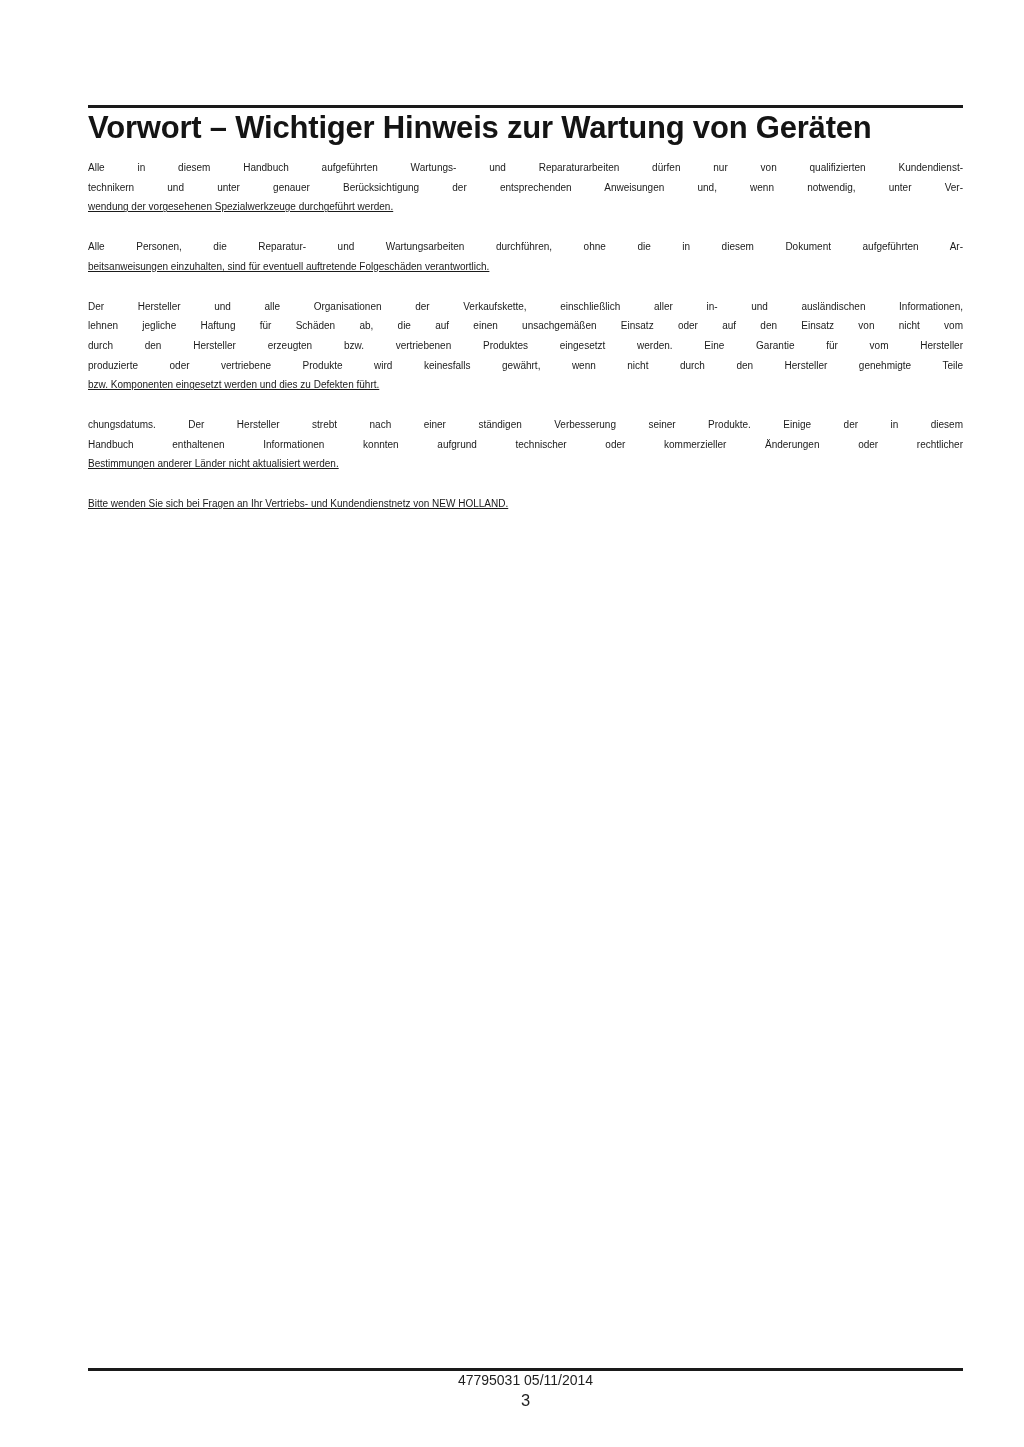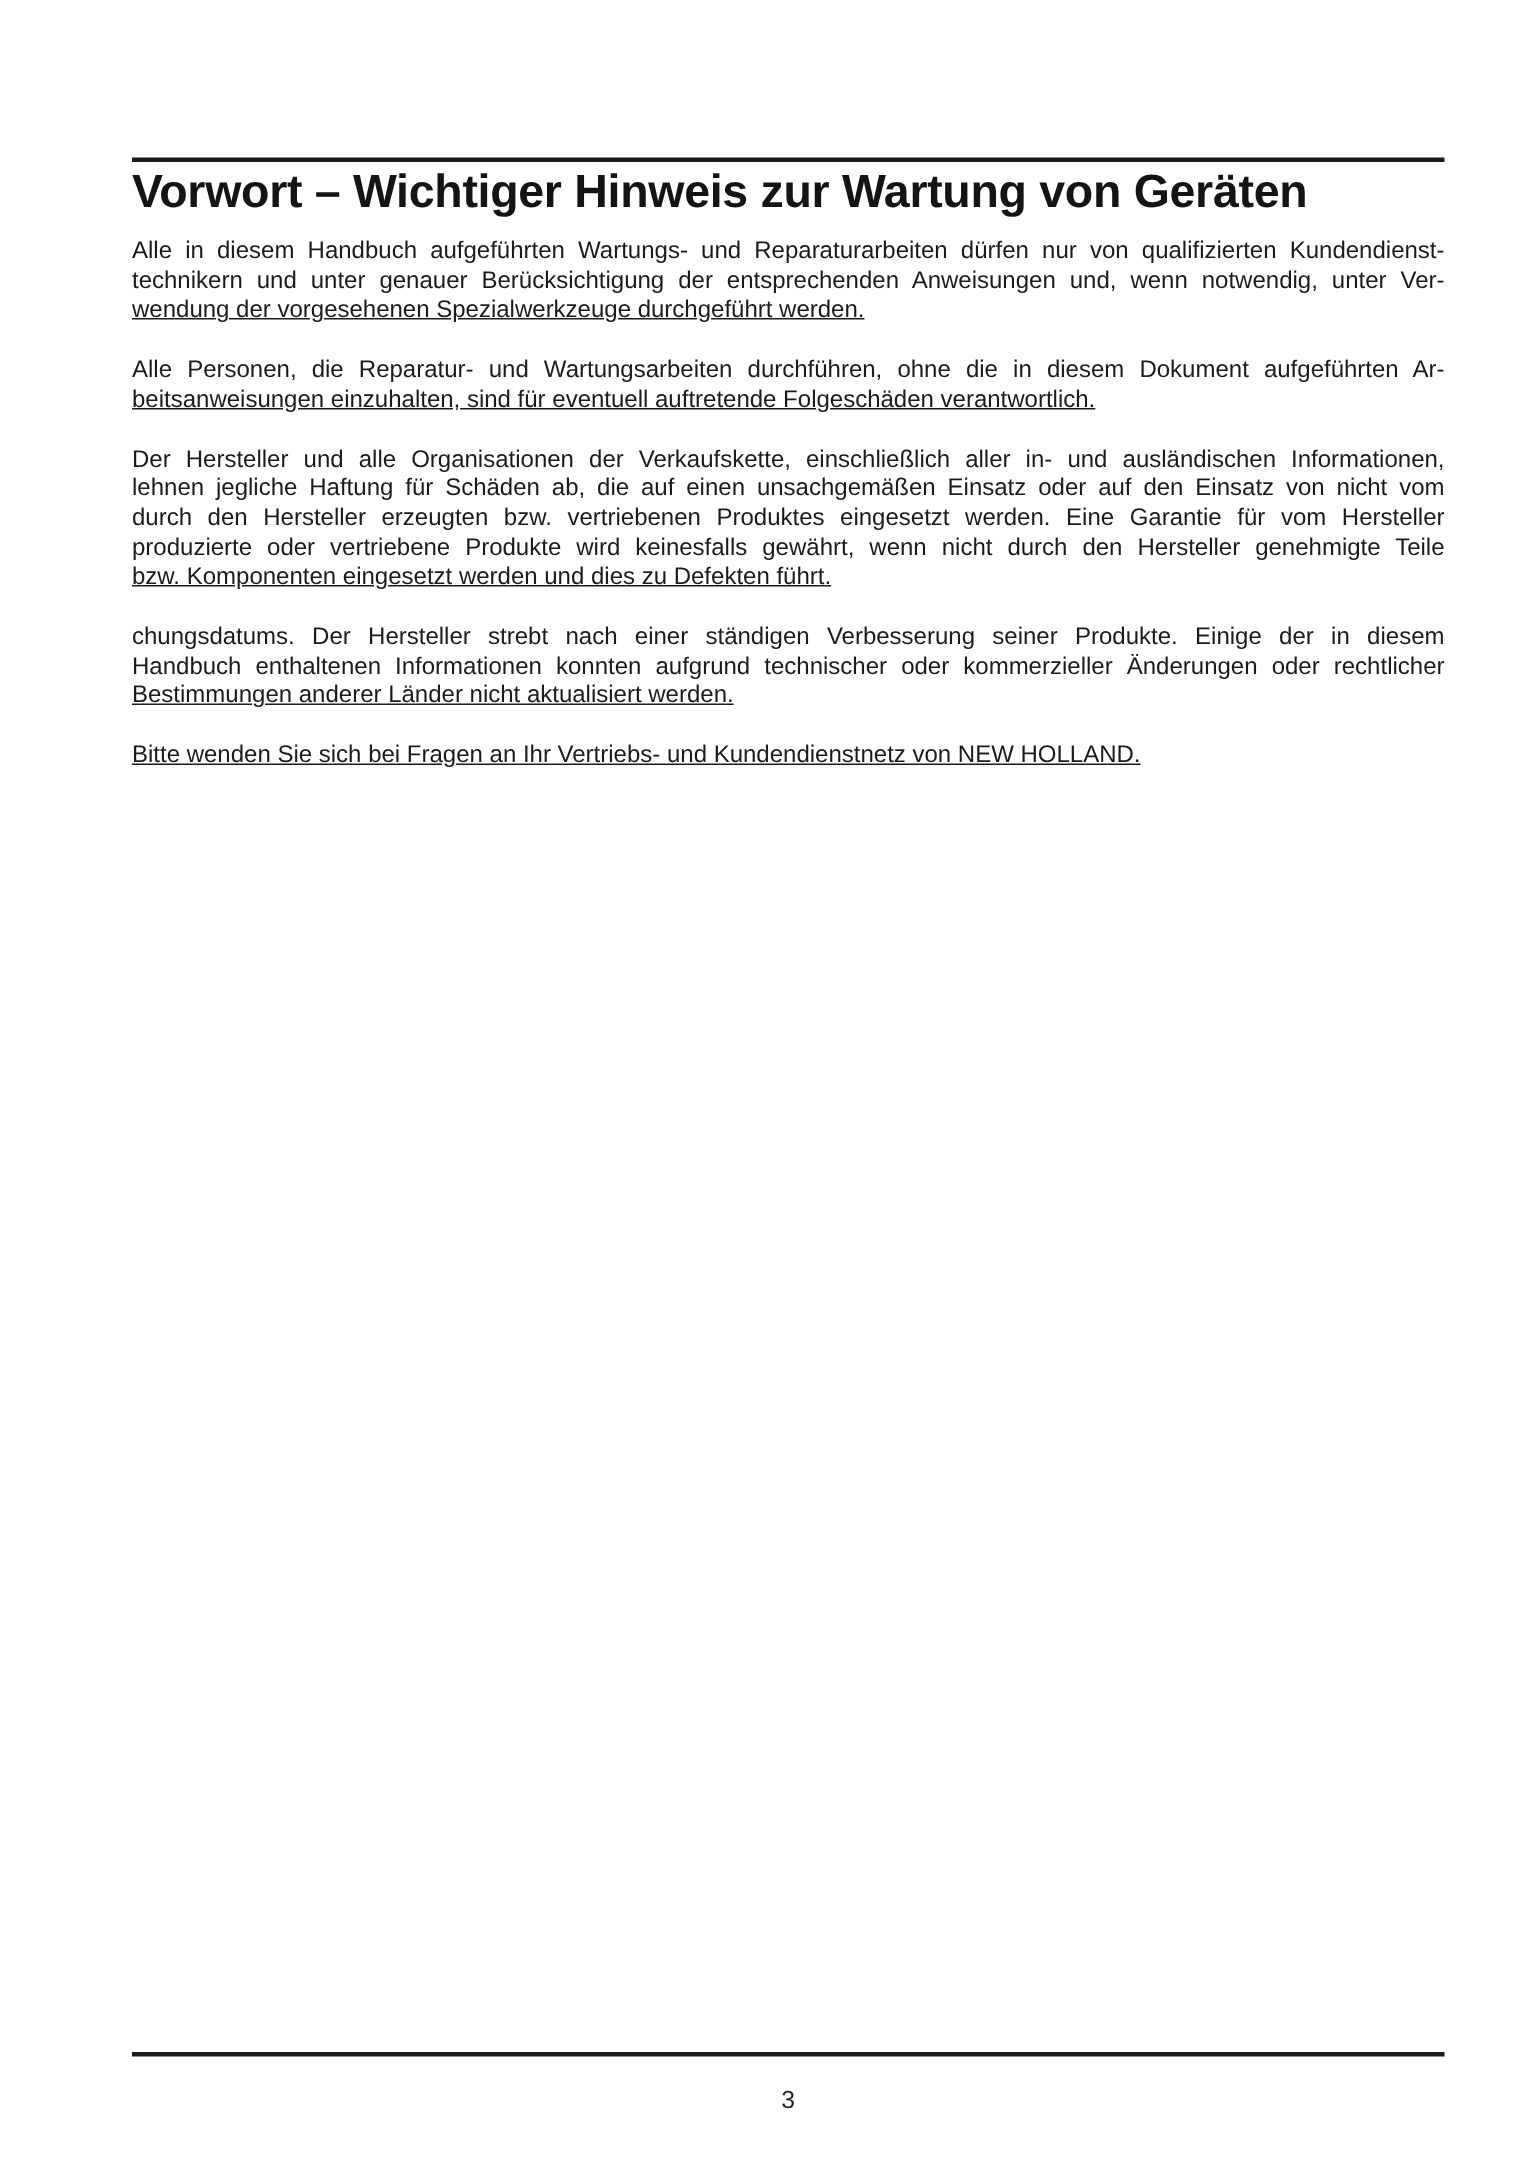--- a/index.html
+++ b/index.html
@@ -40,21 +40,21 @@
   .page-title {
     top: 110px;
     font-size: 31px;
     font-weight: bold;
     letter-spacing: -0.2px;
     color: #141414;
     margin: 0;
   }
   .body-text {
     top: 158px;
-    font-size: 16px;
+    font-size: 10px;
     line-height: 19.7px;
     color: #1b1b1b;
   }
   .para {
     margin: 0 0 20px 0;
   }
   .para .line {
     text-align: justify;
     text-align-last: justify;
   }
@@ -107,16 +107,17 @@
         <div class="line">Handbuch enthaltenen Informationen konnten aufgrund technischer oder kommerzieller Änderungen oder rechtlicher</div>
         <div class="line">Bestimmungen anderer Länder nicht aktualisiert werden.</div>
       </div>
     <div class="para">
         <div class="line">Bitte wenden Sie sich bei Fragen an Ihr Vertriebs- und Kundendienstnetz von NEW HOLLAND.</div>
       </div>
   </div>
 
   <div class="rule rule-bottom"></div>
 
+  <div class="content footer-ref">47795031 05/11/2014</div>
 
   <div class="content footer-page">3</div>
 
 </div>
 
 </body></html>

